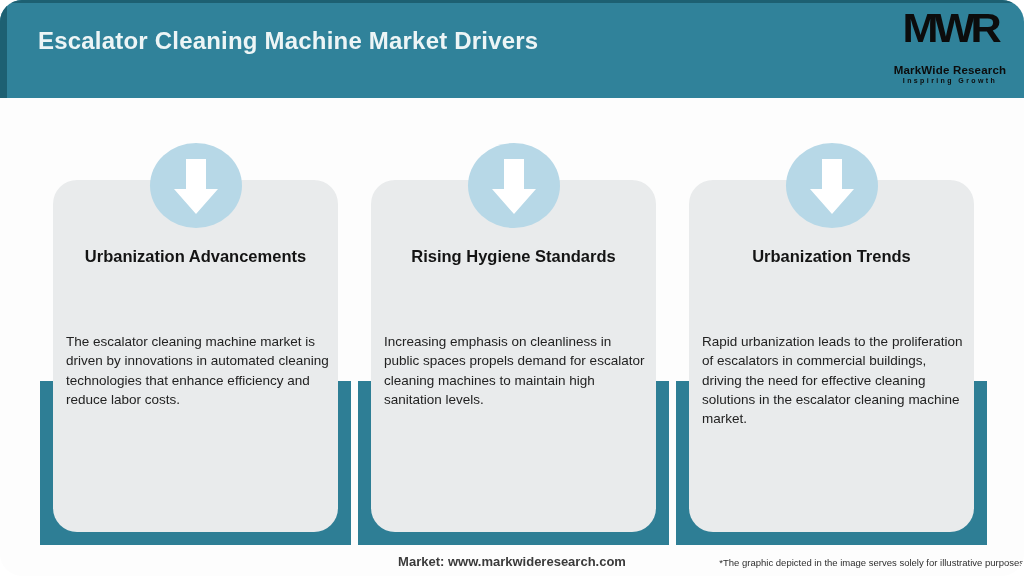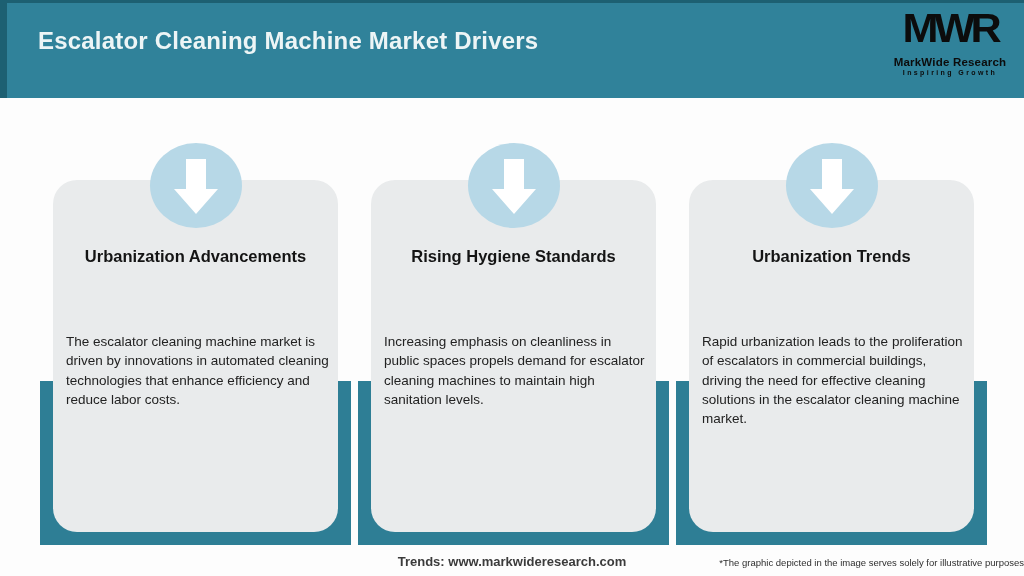--- a/index.html
+++ b/index.html
@@ -12,21 +12,21 @@
     --header-title:#EDF5F6;
     --dark-text:#141414;
     --body-text:#222222;
     --footer-text:#3B3B3B;
     --logo-ink:#0C0C0C;
     --page-bg:#FDFDFD;
   }
   *{margin:0;padding:0;box-sizing:border-box;}
   html,body{width:1024px;height:576px;}
   body{font-family:"Liberation Sans",sans-serif;background:#fff;}
-  .canvas{position:relative;width:1024px;height:576px;background:var(--page-bg);overflow:hidden;}
+  .canvas{position:relative;width:1024px;height:576px;background:var(--page-bg);overflow:hidden;border-radius:22px;}
 
   
   .header{
     position:absolute;left:0;top:0;width:1024px;height:98px;
     background:var(--header-teal);
     border-left:7px solid var(--header-edge);
     border-top:3px solid var(--header-edge);
   }
   .header-title{
     position:absolute;left:31px;top:24px;
@@ -34,21 +34,21 @@
     color:var(--header-title);
   }
   .logo{
     position:absolute;right:12px;top:5px;width:124px;
     text-align:center;color:var(--logo-ink);
   }
   .logo-mono{
     font-size:40px;line-height:40px;font-weight:900;
     letter-spacing:-4px;transform:scaleX(1.08);
   }
-  .logo-name{font-size:11.5px;font-weight:800;letter-spacing:0.2px;margin-top:8px;}
+  .logo-name{font-size:11.5px;font-weight:800;letter-spacing:0.2px;margin-top:16px;}
   .logo-tagline{font-size:7px;font-weight:700;letter-spacing:2.4px;margin-top:1px;}
 
   
   .card-wrap{position:absolute;top:180px;width:285px;height:352px;}
   .card-wrap.c1{left:53px;}
   .card-wrap.c2{left:371px;}
   .card-wrap.c3{left:689px;}
   .card-shadow{
     position:absolute;left:-13px;right:-13px;top:201px;bottom:-13px;
     background:var(--shadow-teal);
@@ -131,16 +131,16 @@
       <div class="icon-circle">
         <svg width="48" height="58" viewBox="0 0 48 58">
           <polygon points="14,1 34,1 34,31 46,31 24,56 2,31 14,31" fill="#FFFFFF"></polygon>
         </svg>
       </div>
       <div class="card-title">Urbanization Trends</div>
       <div class="card-body">Rapid urbanization leads to the proliferation of escalators in commercial buildings, driving the need for effective cleaning solutions in the escalator cleaning machine market.</div>
     </div>
   </div>
 
-  <div class="footer-source">Trends: www.markwideresearch.com</div>
+  <div class="footer-source">Market: www.markwideresearch.com</div>
   <div class="footer-disclaimer">*The graphic depicted in the image serves solely for illustrative purposes</div>
 
 </div>
 
 </body></html>

